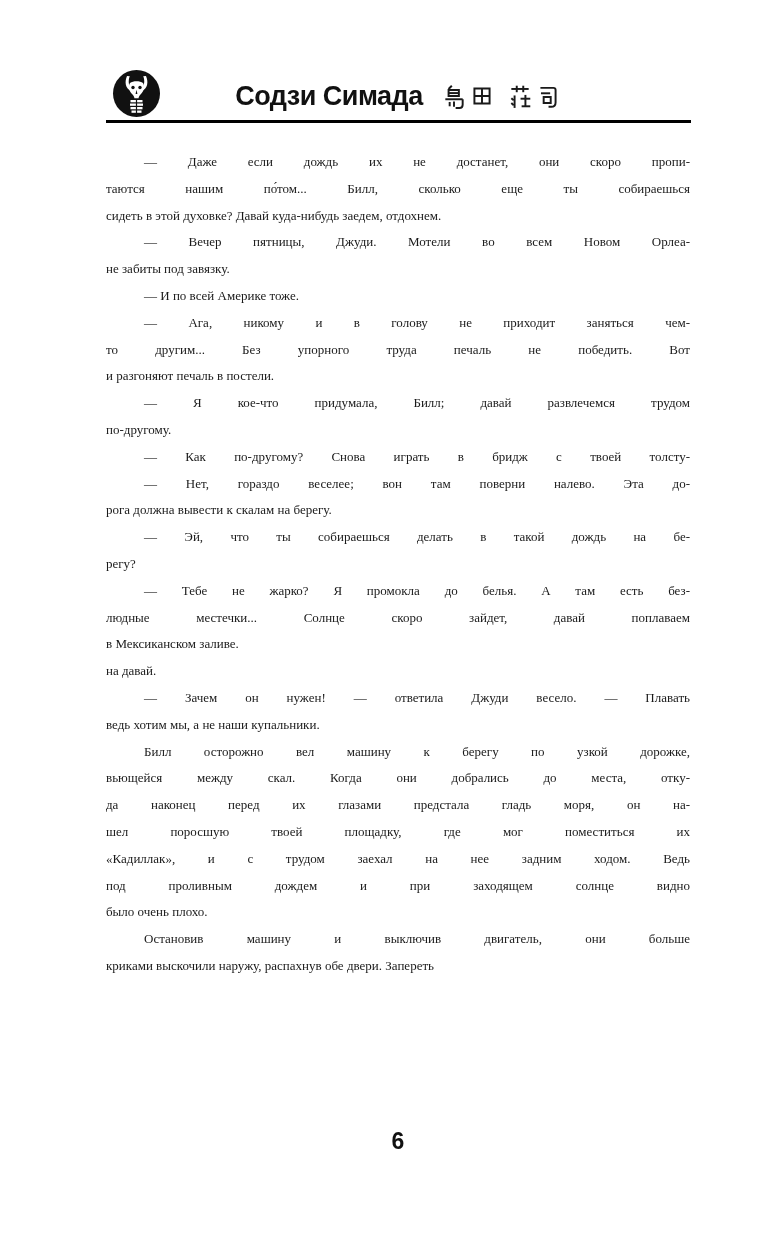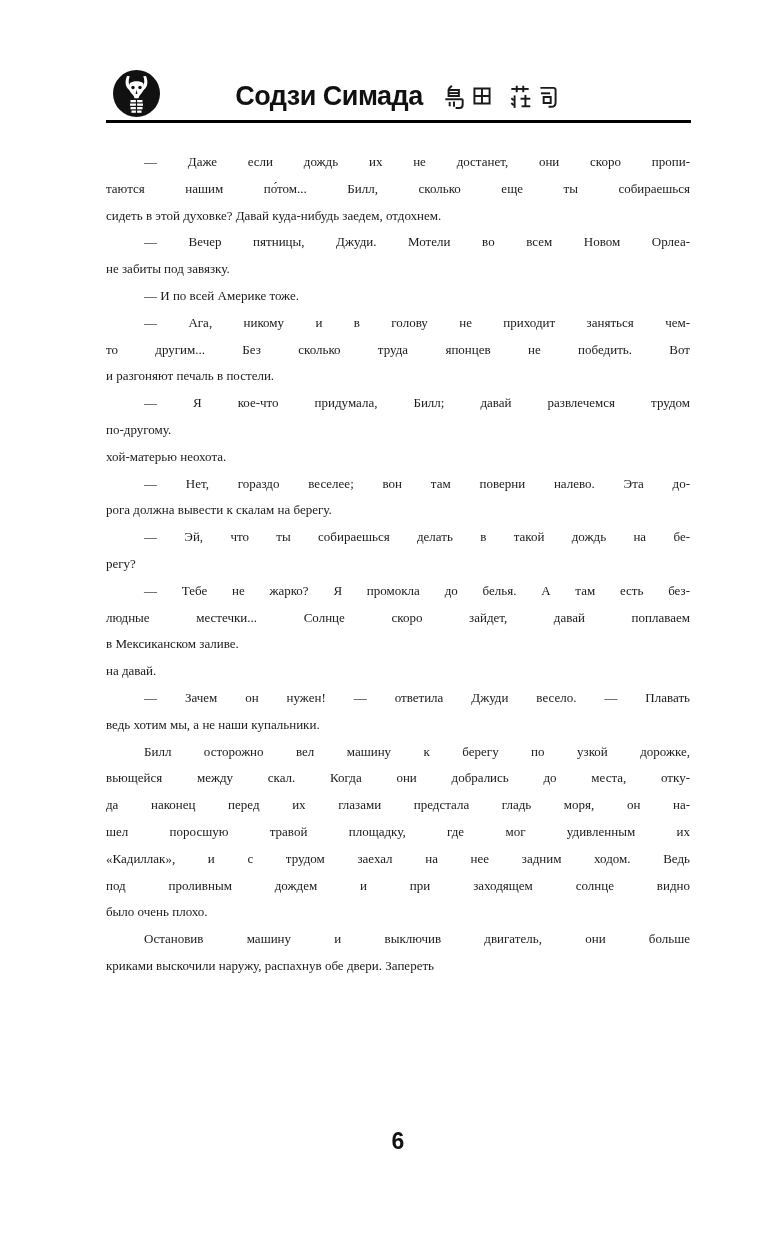--- a/index.html
+++ b/index.html
@@ -173,29 +173,29 @@
       </div>
       <div>
         <div class="t-line t-first">— Вечер пятницы, Джуди. Мотели во всем Новом Орлеа-</div>
         <div class="t-line t-last">не забиты под завязку.</div>
       </div>
       <div>
         <div class="t-line t-first t-last">— И по всей Америке тоже.</div>
       </div>
       <div>
         <div class="t-line t-first">— Ага, никому и в голову не приходит заняться чем-</div>
-        <div class="t-line">то другим... Без сколько труда японцев не победить. Вот</div>
+        <div class="t-line">то другим... Без упорного труда печаль не победить. Вот</div>
         <div class="t-line t-last">и разгоняют печаль в постели.</div>
       </div>
       <div>
         <div class="t-line t-first">— Я кое-что придумала, Билл; давай развлечемся трудом</div>
         <div class="t-line t-last">по-другому.</div>
       </div>
       <div>
-        <div class="t-line t-last">хой-матерью неохота.</div>
+        <div class="t-line t-first">— Как по-другому? Снова играть в бридж с твоей толсту-</div>
       </div>
       <div>
         <div class="t-line t-first">— Нет, гораздо веселее; вон там поверни налево. Эта до-</div>
         <div class="t-line t-last">рога должна вывести к скалам на берегу.</div>
       </div>
       <div>
         <div class="t-line t-first">— Эй, что ты собираешься делать в такой дождь на бе-</div>
         <div class="t-line t-last">регу?</div>
       </div>
       <div>
@@ -207,21 +207,21 @@
         <div class="t-line t-last">на давай.</div>
       </div>
       <div>
         <div class="t-line t-first">— Зачем он нужен! — ответила Джуди весело. — Плавать</div>
         <div class="t-line t-last">ведь хотим мы, а не наши купальники.</div>
       </div>
       <div>
         <div class="t-line t-first">Билл осторожно вел машину к берегу по узкой дорожке,</div>
         <div class="t-line">вьющейся между скал. Когда они добрались до места, отку-</div>
         <div class="t-line">да наконец перед их глазами предстала гладь моря, он на-</div>
-        <div class="t-line">шел поросшую травой площадку, где мог удивленным их</div>
+        <div class="t-line">шел поросшую твоей площадку, где мог поместиться их</div>
         <div class="t-line">«Кадиллак», и с трудом заехал на нее задним ходом. Ведь</div>
         <div class="t-line">под проливным дождем и при заходящем солнце видно</div>
         <div class="t-line t-last">было очень плохо.</div>
       </div>
       <div>
         <div class="t-line t-first">Остановив машину и выключив двигатель, они больше</div>
         <div class="t-line t-last">криками выскочили наружу, распахнув обе двери. Запереть</div>
       </div>
     </main>
 

